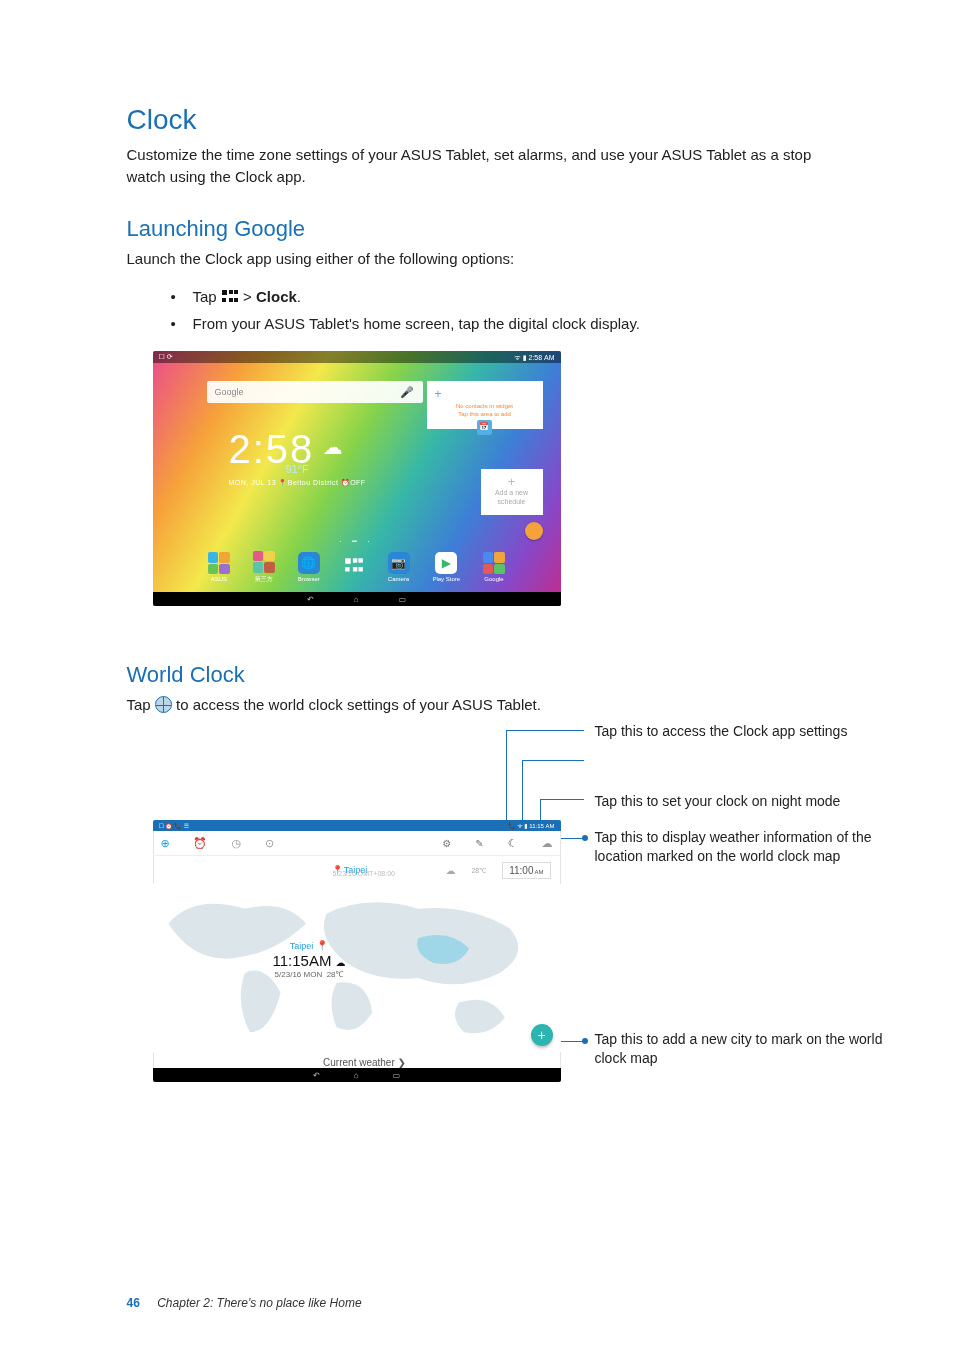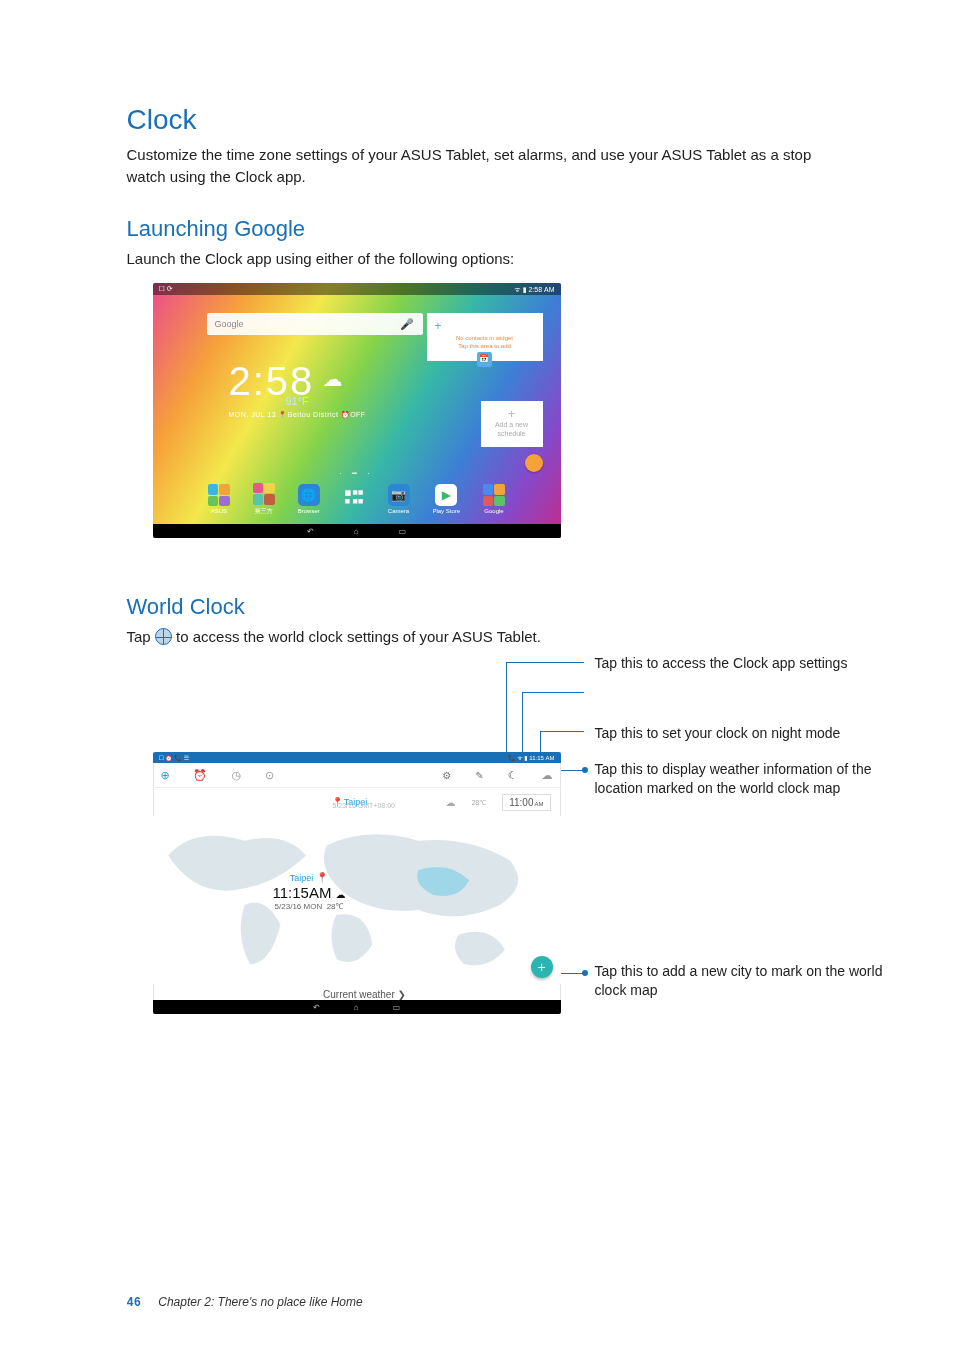--- a/index.html
+++ b/index.html
@@ -70,32 +70,41 @@
   .wc-shot .maplabel .c{color:#26a0da;font-size:9px;}
   .wc-shot .addbtn{position:absolute;right:8px;bottom:36px;width:22px;height:22px;border-radius:50%;background:#2bb5b0;color:#fff;display:flex;align-items:center;justify-content:center;font-size:14px;box-shadow:0 2px 3px rgba(0,0,0,.25);}
   .wc-shot .cw{position:absolute;left:16px;right:0;bottom:14px;text-align:center;font-size:10px;color:#555;}
   .wc-shot .nav{position:absolute;left:0;right:0;bottom:0;height:14px;background:#000;display:flex;justify-content:center;gap:34px;align-items:center;color:#bbb;font-size:8px;}
   
   .callout{position:absolute;font-size:14px;color:#222;line-height:1.35;}
   .lead{position:absolute;height:1px;background:#1a6fb5;}
   .lead.v{width:1px;height:auto;}
   .lead-dot{position:absolute;width:6px;height:6px;background:#1a6fb5;border-radius:50%;}
   .footer{position:absolute;left:110px;bottom:40px;font-size:12px;color:#333;}
-  .footer .pg{color:#1a6fb5;font-weight:700;margin-right:14px;font-family:Liberation Mono, monospace;}
+  .footer .pg{color:#1a6fb5;font-weight:700;margin-right:14px;}
   .footer .chap{font-style:italic;}
 </style>
 </head>
 <body>
 
 <div class="page">
   <h1 class="clock-title">Clock</h1>
   <p class="body">Customize the time zone settings of your ASUS Tablet, set alarms, and use your ASUS Tablet as a stop watch using the Clock app.</p>
 
   <h2 class="sub-title">Launching Google</h2>
   <p class="body">Launch the Clock app using either of the following options:</p>
+  <ul class="bullets">
+    <li>
+      <span>Tap</span>
+      <span class="apps-sq"><span class="s1"></span><span class="s2"></span><span class="s3"></span><span class="s4"></span><span class="s5"></span><span class="s6"></span></span>
+      <span> &gt; </span>
+      <span class="bold">Clock</span><span>.</span>
+    </li>
+    <li>From your ASUS Tablet's home screen, tap the digital clock display.</li>
+  </ul>
 
   <div class="home-shot">
     <div class="status">
       <span>☐  ⟳</span>
       <span>ᯤ  ▮ 2:58 AM</span>
     </div>
     <div class="searchbar">
       <span>Google</span>
       <span class="mic">🎤</span>
     </div>

